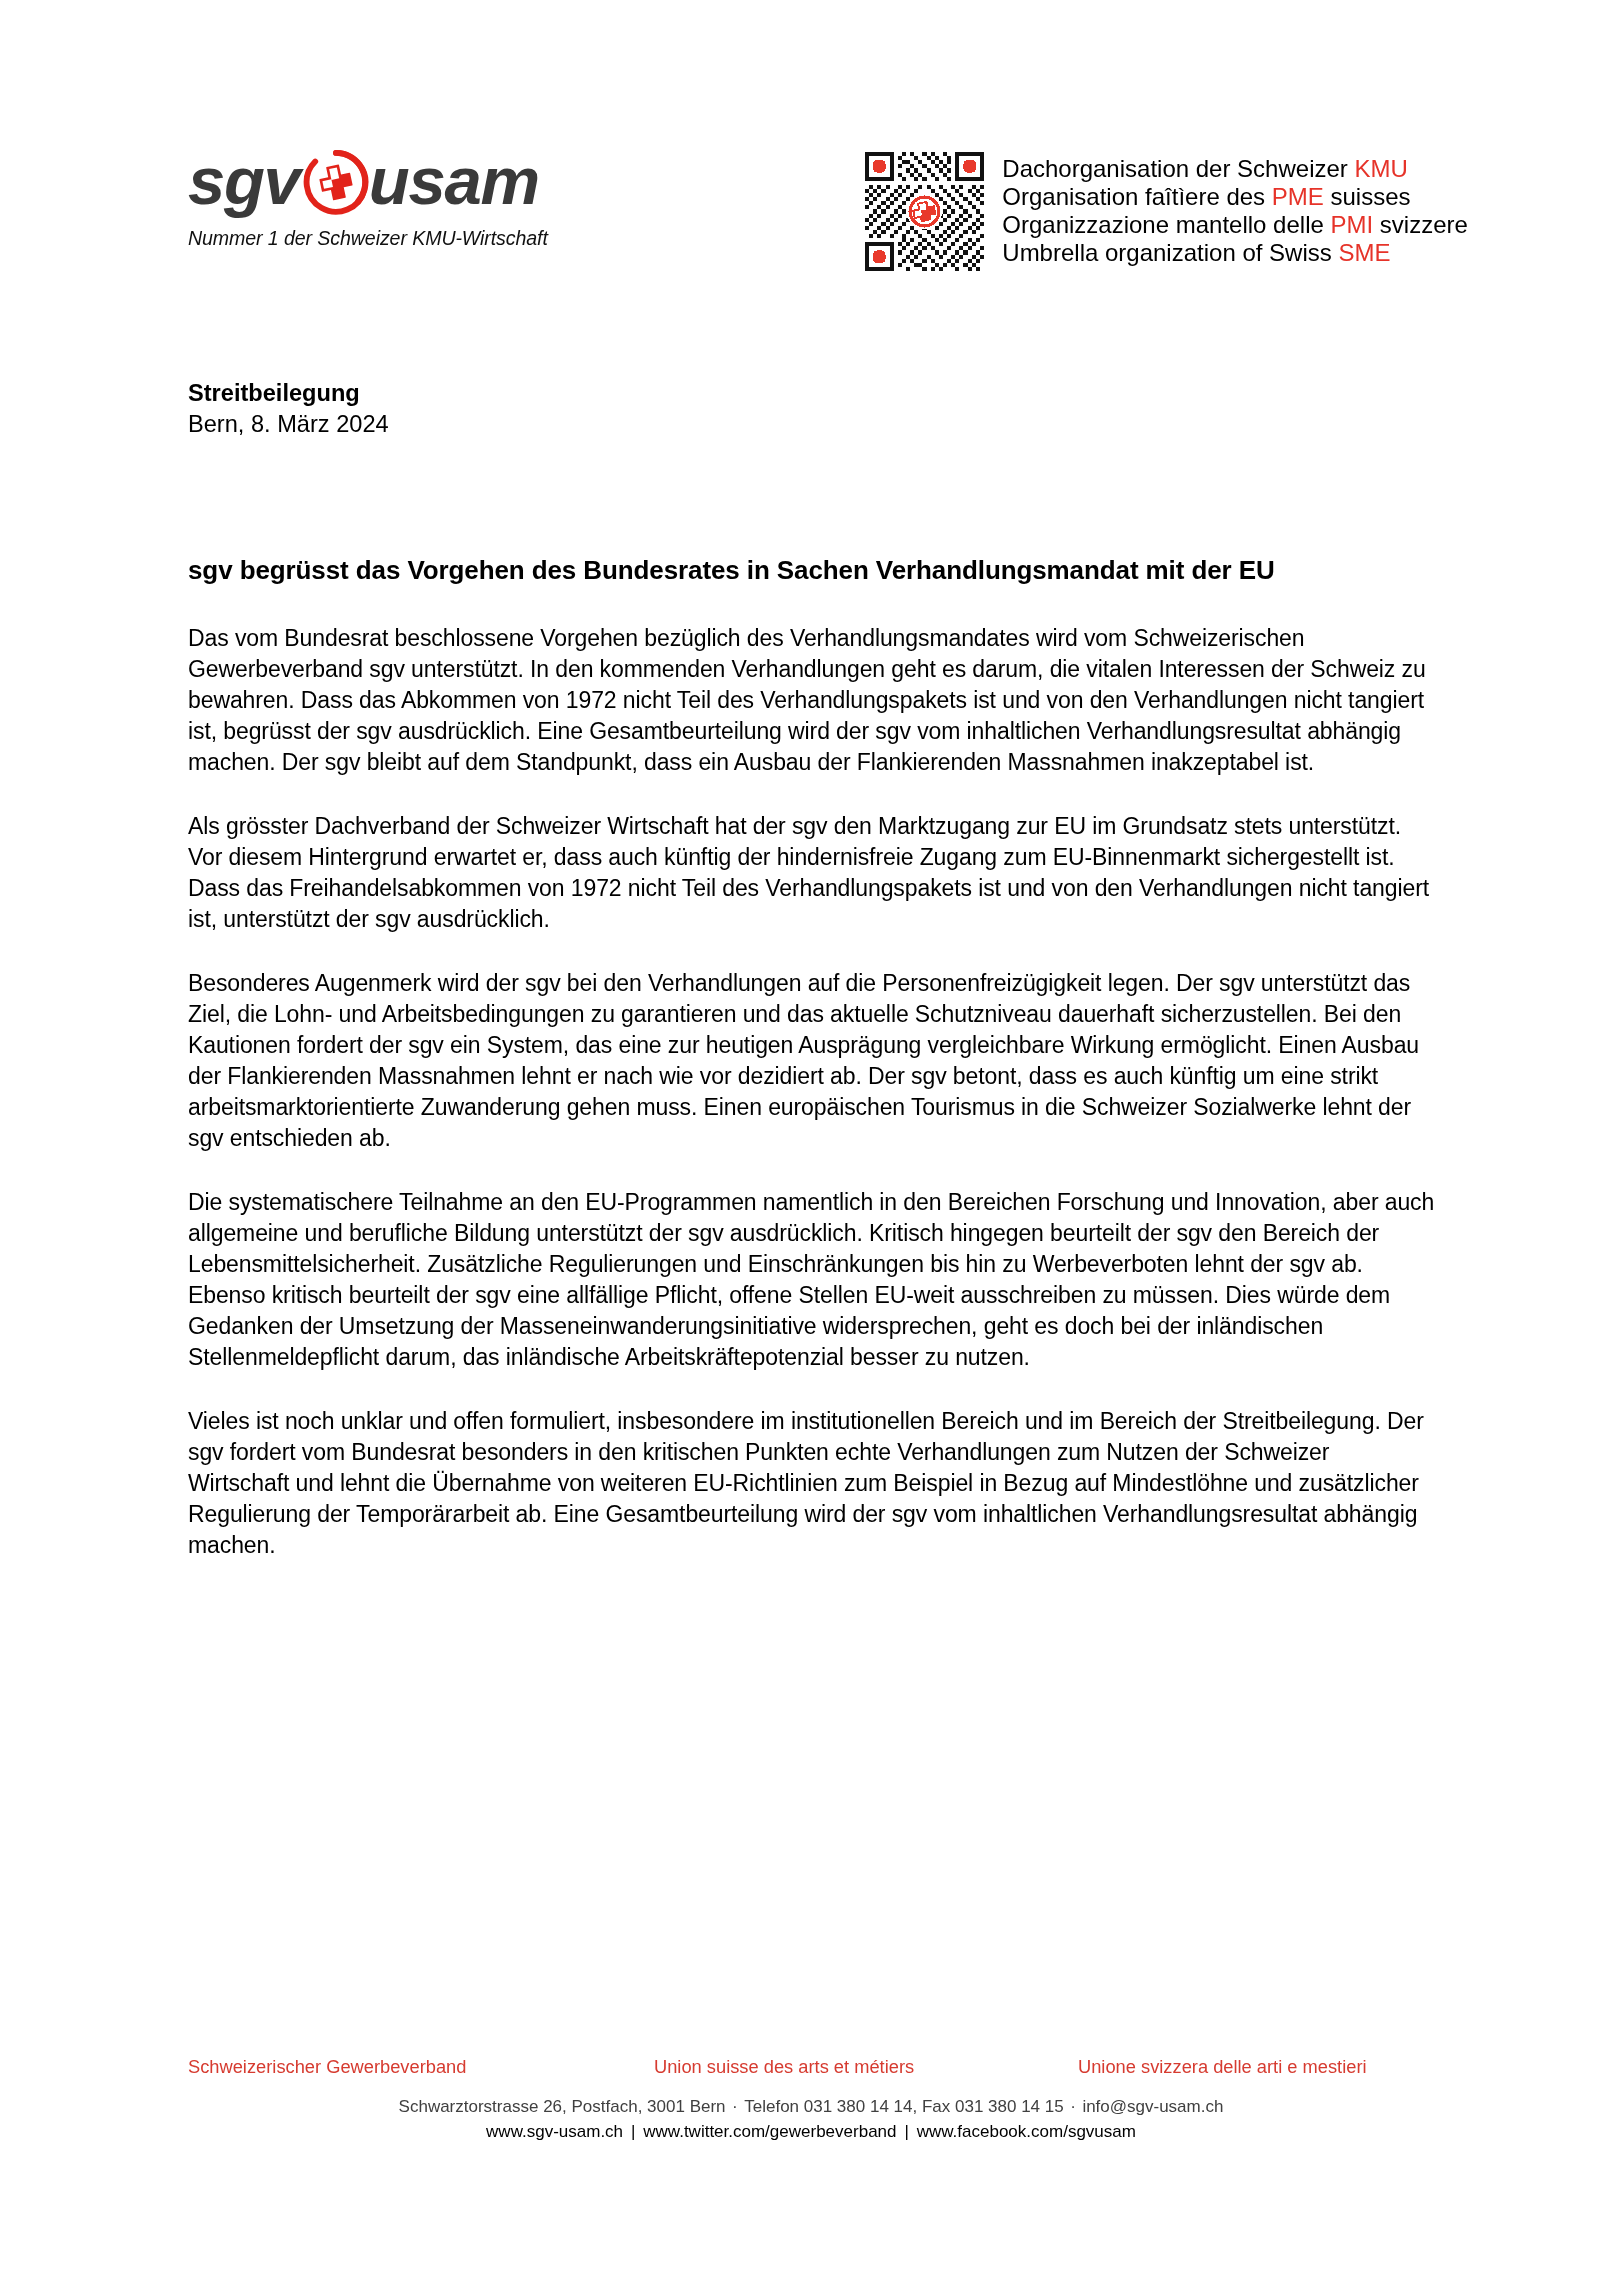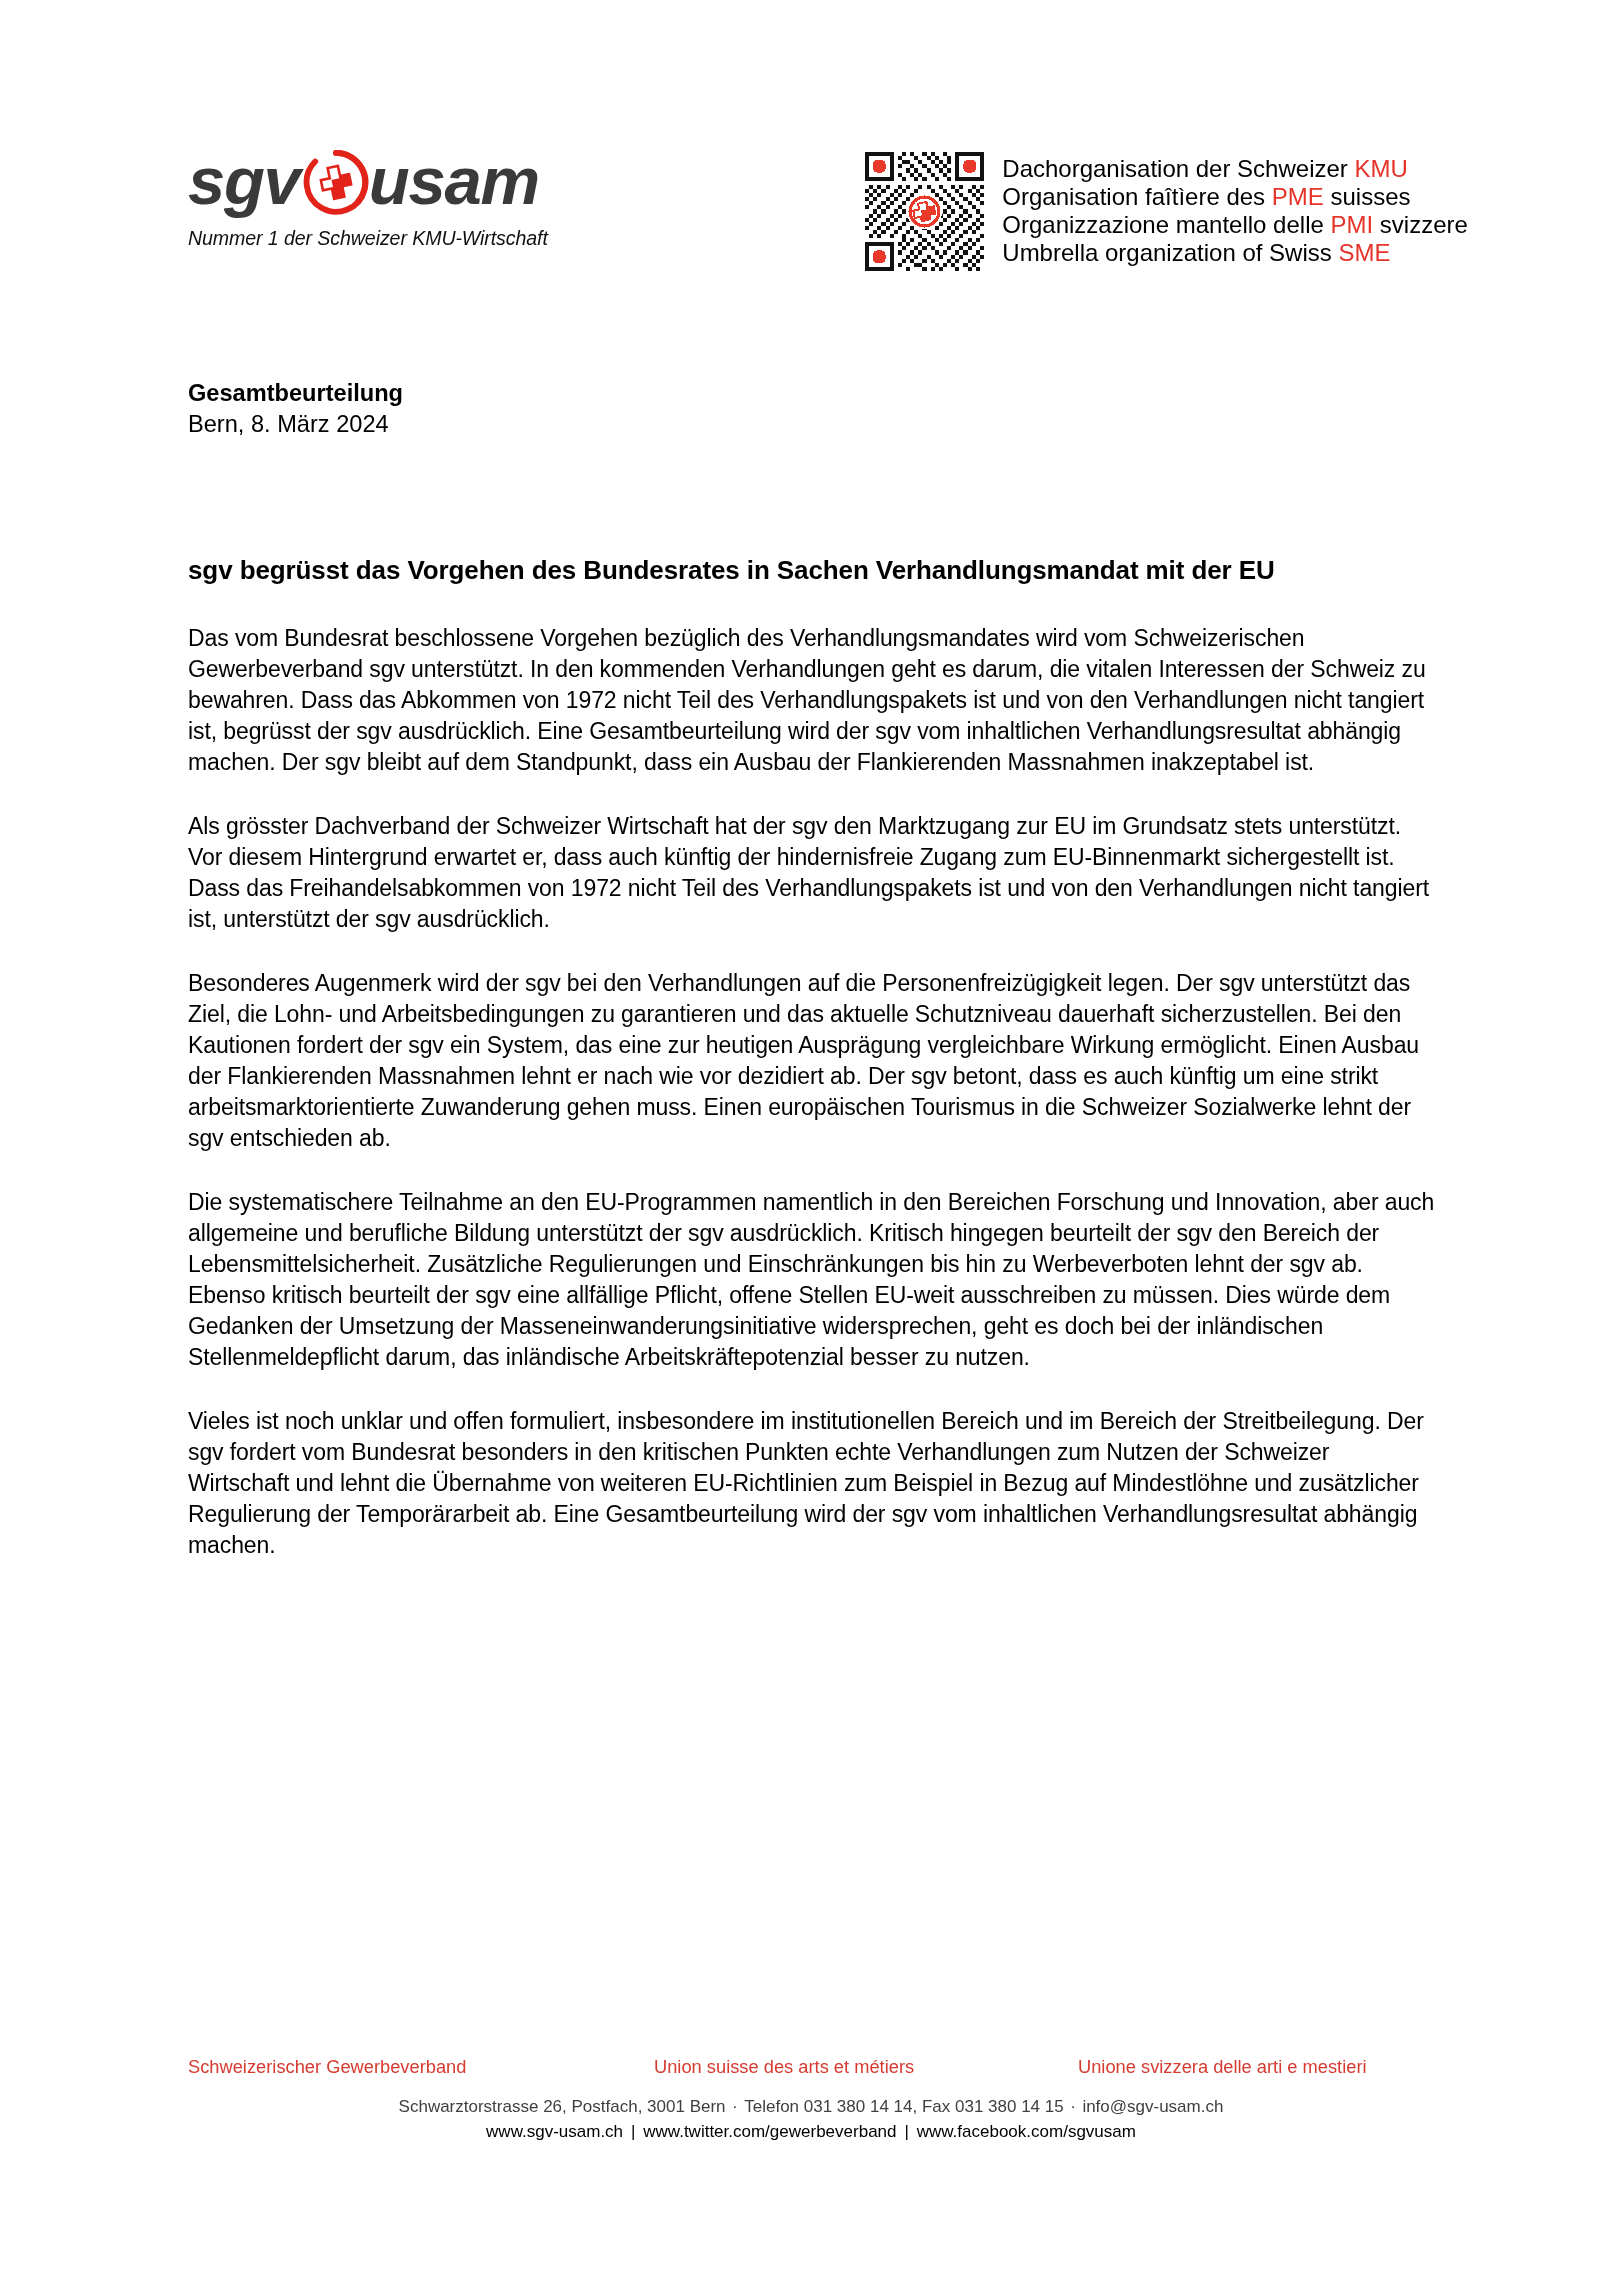--- a/index.html
+++ b/index.html
@@ -474,21 +474,21 @@
           <span>Organizzazione mantello delle </span><span class="accent">PMI</span><span> svizzere</span>
         </div>
         <div>
           <span>Umbrella organization of Swiss </span><span class="accent">SME</span><span></span>
         </div>
       </div>
     </div>
   </div>
 
   <div class="meta">
-    <div class="meta-kind">Gesamtbeurteilung</div>
+    <div class="meta-kind">Streitbeilegung</div>
     <div class="meta-place">Bern, 8. März 2024</div>
   </div>
 
   <div class="content">
     <h1 class="title">sgv begrüsst das Vorgehen des Bundesrates in Sachen Verhandlungsmandat mit der EU</h1>
     <p class="lead">Das vom Bundesrat beschlossene Vorgehen bezüglich des Verhandlungsmandates wird vom Schweizerischen Gewerbeverband sgv unterstützt. In den kommenden Verhandlungen geht es darum, die vitalen Interessen der Schweiz zu bewahren. Dass das Abkommen von 1972 nicht Teil des Verhandlungspakets ist und von den Verhandlungen nicht tangiert ist, begrüsst der sgv ausdrücklich. Eine Gesamtbeurteilung wird der sgv vom inhaltlichen Verhandlungsresultat abhängig machen. Der sgv bleibt auf dem Standpunkt, dass ein Ausbau der Flankierenden Massnahmen inakzeptabel ist.</p>
     <p class="body">Als grösster Dachverband der Schweizer Wirtschaft hat der sgv den Marktzugang zur EU im Grundsatz stets unterstützt. Vor diesem Hintergrund erwartet er, dass auch künftig der hindernisfreie Zugang zum EU-Binnenmarkt sichergestellt ist. Dass das Freihandelsabkommen von 1972 nicht Teil des Verhandlungspakets ist und von den Verhandlungen nicht tangiert ist, unterstützt der sgv ausdrücklich.</p>
     <p class="body">Besonderes Augenmerk wird der sgv bei den Verhandlungen auf die Personenfreizügigkeit legen. Der sgv unterstützt das Ziel, die Lohn- und Arbeitsbedingungen zu garantieren und das aktuelle Schutzniveau dauerhaft sicherzustellen. Bei den Kautionen fordert der sgv ein System, das eine zur heutigen Ausprägung vergleichbare Wirkung ermöglicht. Einen Ausbau der Flankierenden Massnahmen lehnt er nach wie vor dezidiert ab. Der sgv betont, dass es auch künftig um eine strikt arbeitsmarktorientierte Zuwanderung gehen muss. Einen europäischen Tourismus in die Schweizer Sozialwerke lehnt der sgv entschieden ab.</p>
     <p class="body">Die systematischere Teilnahme an den EU-Programmen namentlich in den Bereichen Forschung und Innovation, aber auch allgemeine und berufliche Bildung unterstützt der sgv ausdrücklich. Kritisch hingegen beurteilt der sgv den Bereich der Lebensmittelsicherheit. Zusätzliche Regulierungen und Einschränkungen bis hin zu Werbeverboten lehnt der sgv ab. Ebenso kritisch beurteilt der sgv eine allfällige Pflicht, offene Stellen EU-weit ausschreiben zu müssen. Dies würde dem Gedanken der Umsetzung der Masseneinwanderungsinitiative widersprechen, geht es doch bei der inländischen Stellenmeldepflicht darum, das inländische Arbeitskräftepotenzial besser zu nutzen.</p>
     <p class="body">Vieles ist noch unklar und offen formuliert, insbesondere im institutionellen Bereich und im Bereich der Streitbeilegung. Der sgv fordert vom Bundesrat besonders in den kritischen Punkten echte Verhandlungen zum Nutzen der Schweizer Wirtschaft und lehnt die Übernahme von weiteren EU-Richtlinien zum Beispiel in Bezug auf Mindestlöhne und zusätzlicher Regulierung der Temporärarbeit ab. Eine Gesamtbeurteilung wird der sgv vom inhaltlichen Verhandlungsresultat abhängig machen.</p>

